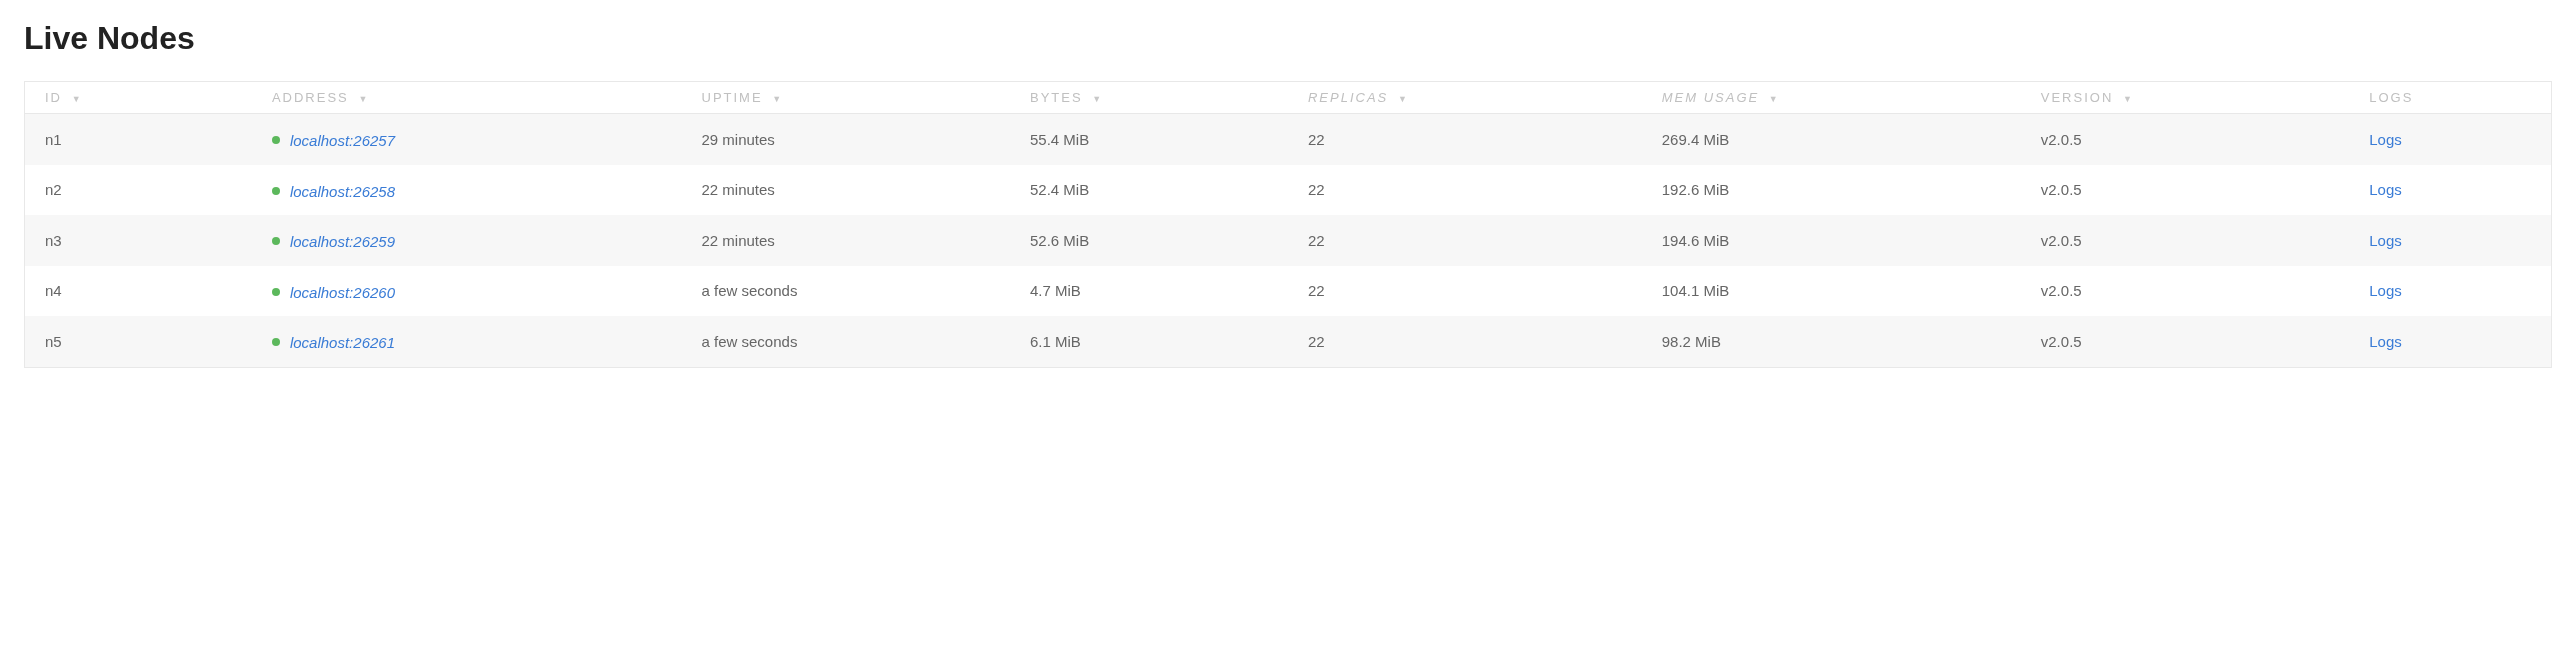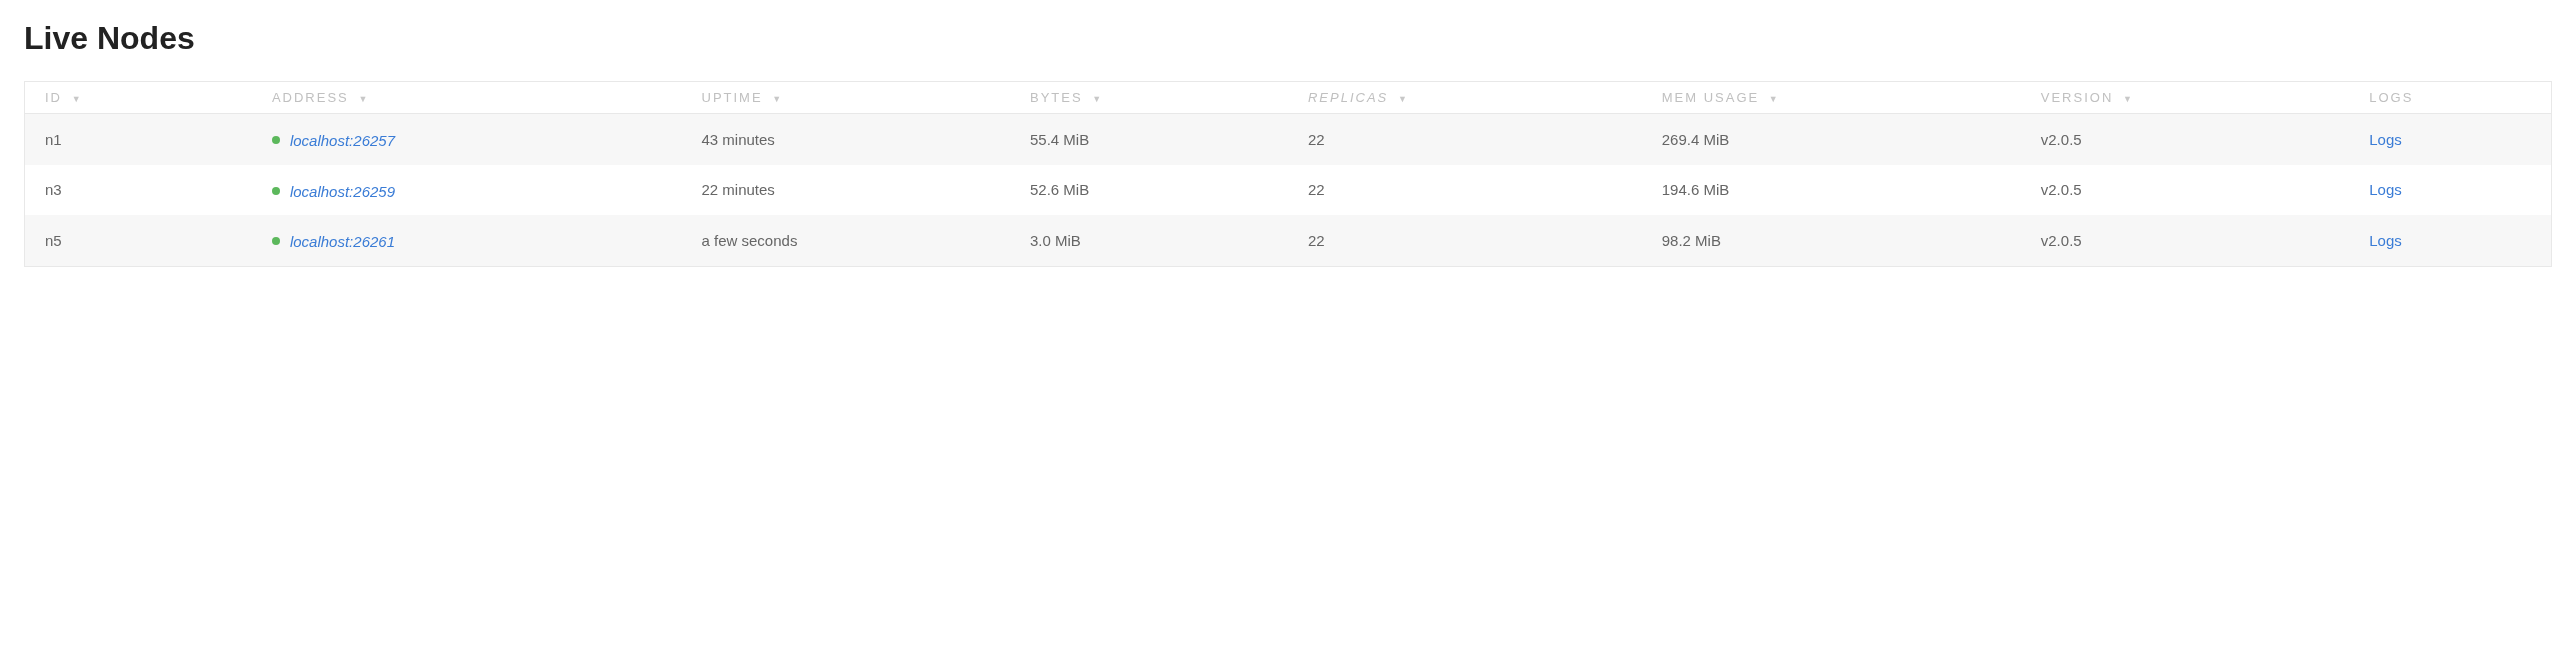--- a/index.html
+++ b/index.html
@@ -76,21 +76,21 @@
     .logs-link {
       color: #3a7cd6;
       text-decoration: none;
       cursor: pointer;
     }
     .col-id { width: 9%; }
     .col-address { width: 17%; }
     .col-uptime { width: 13%; }
     .col-bytes { width: 11%; }
     .col-replicas { width: 14%; font-style: italic; }
-    .col-memusage { width: 15%; }
+    .col-memusage { width: 15%; font-style: italic; }
     .col-version { width: 13%; }
     .col-logs { width: 8%; }
   </style>
 </head>
 <body>
 
 <h2 class="page-title">Live Nodes</h2>
 
 <table class="nodes-table">
   <thead>
@@ -125,42 +125,62 @@
       </th>
       <th class="col-logs no-sort">
         <span>LOGS</span>
       </th>
     </tr>
   </thead>
   <tbody id="nodes-tbody">
   <tr>
         <td>n1</td>
         <td><span class="status-dot"></span><a class="address-link">localhost:26257</a></td>
-        <td>43 minutes</td>
+        <td>29 minutes</td>
         <td>55.4 MiB</td>
         <td>22</td>
         <td>269.4 MiB</td>
+        <td>v2.0.5</td>
+        <td><a class="logs-link">Logs</a></td>
+      </tr>
+      <tr>
+        <td>n2</td>
+        <td><span class="status-dot"></span><a class="address-link">localhost:26258</a></td>
+        <td>22 minutes</td>
+        <td>52.4 MiB</td>
+        <td>22</td>
+        <td>192.6 MiB</td>
         <td>v2.0.5</td>
         <td><a class="logs-link">Logs</a></td>
       </tr>
       <tr>
         <td>n3</td>
         <td><span class="status-dot"></span><a class="address-link">localhost:26259</a></td>
         <td>22 minutes</td>
         <td>52.6 MiB</td>
         <td>22</td>
         <td>194.6 MiB</td>
         <td>v2.0.5</td>
         <td><a class="logs-link">Logs</a></td>
       </tr>
       <tr>
+        <td>n4</td>
+        <td><span class="status-dot"></span><a class="address-link">localhost:26260</a></td>
+        <td>a few seconds</td>
+        <td>4.7 MiB</td>
+        <td>22</td>
+        <td>104.1 MiB</td>
+        <td>v2.0.5</td>
+        <td><a class="logs-link">Logs</a></td>
+      </tr>
+      <tr>
         <td>n5</td>
         <td><span class="status-dot"></span><a class="address-link">localhost:26261</a></td>
         <td>a few seconds</td>
-        <td>3.0 MiB</td>
+        <td>6.1 MiB</td>
         <td>22</td>
         <td>98.2 MiB</td>
         <td>v2.0.5</td>
         <td><a class="logs-link">Logs</a></td>
       </tr>
     </tbody>
 </table>
 
 
 </body></html>

